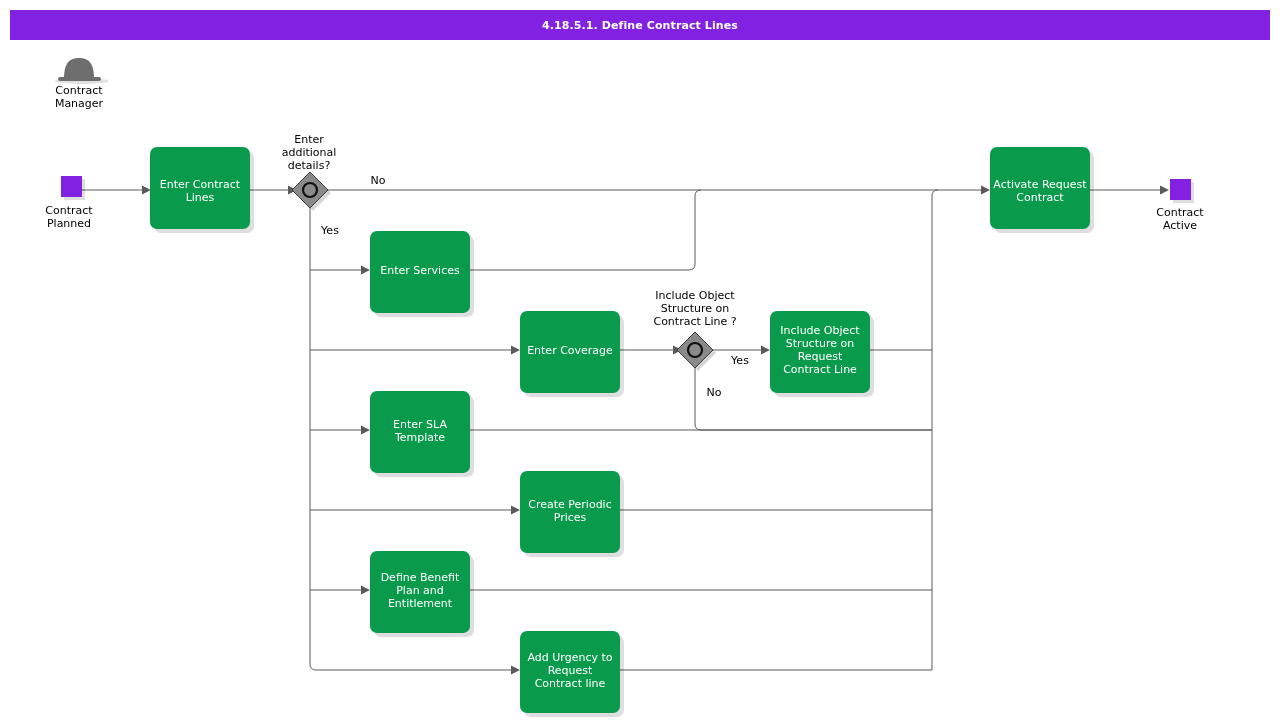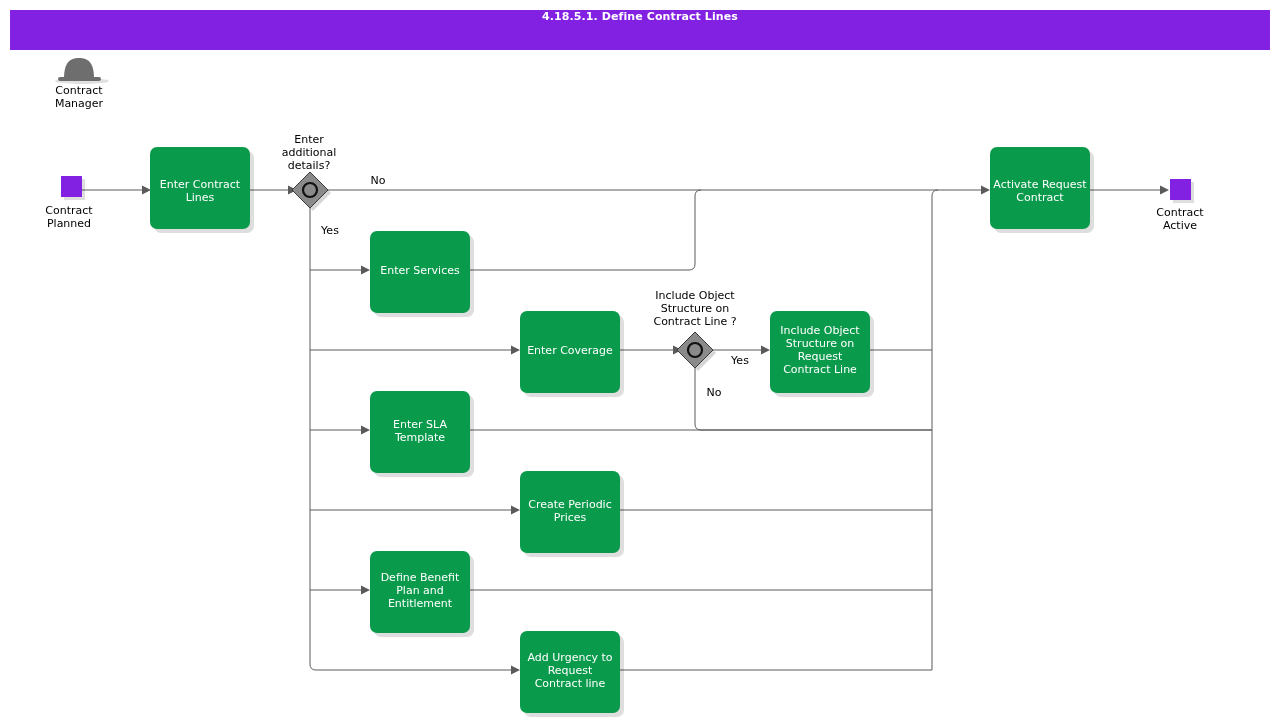--- a/index.html
+++ b/index.html
@@ -18,24 +18,24 @@
     width: 1280px;
     height: 720px;
     background: #ffffff;
   }
   
   #title-bar {
     position: absolute;
     left: 10px;
     top: 10px;
     width: 1260px;
-    height: 40px;
+    height: 30px;
     background: #8221E2;
     display: flex;
-    align-items: flex-start;
+    align-items: center;
     justify-content: center;
   }
   #title-bar .title-text {
     color: #ffffff;
     font-family: "DejaVu Sans", sans-serif;
     font-size: 11px;
     font-weight: bold;
     letter-spacing: 0.1px;
     white-space: nowrap;
   }

